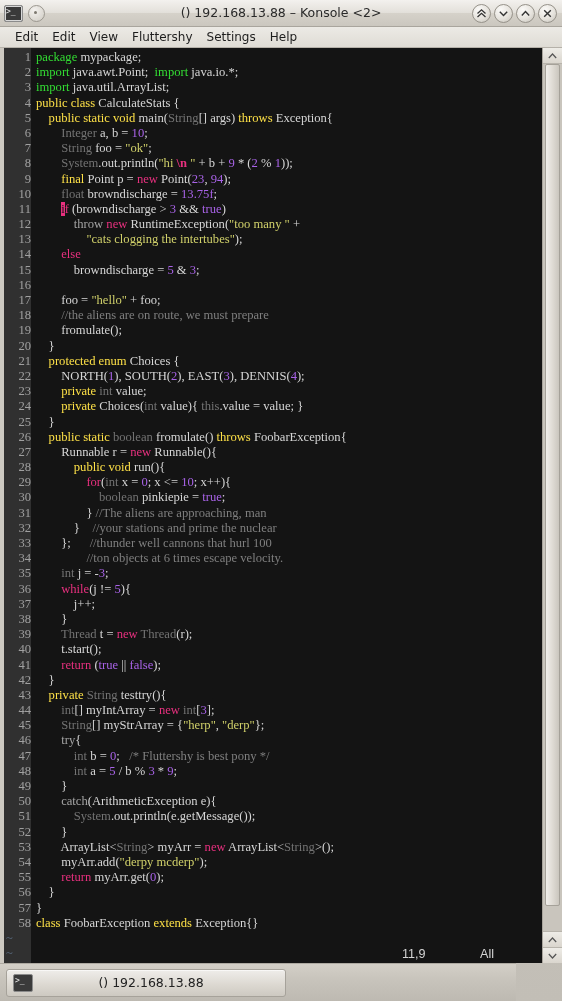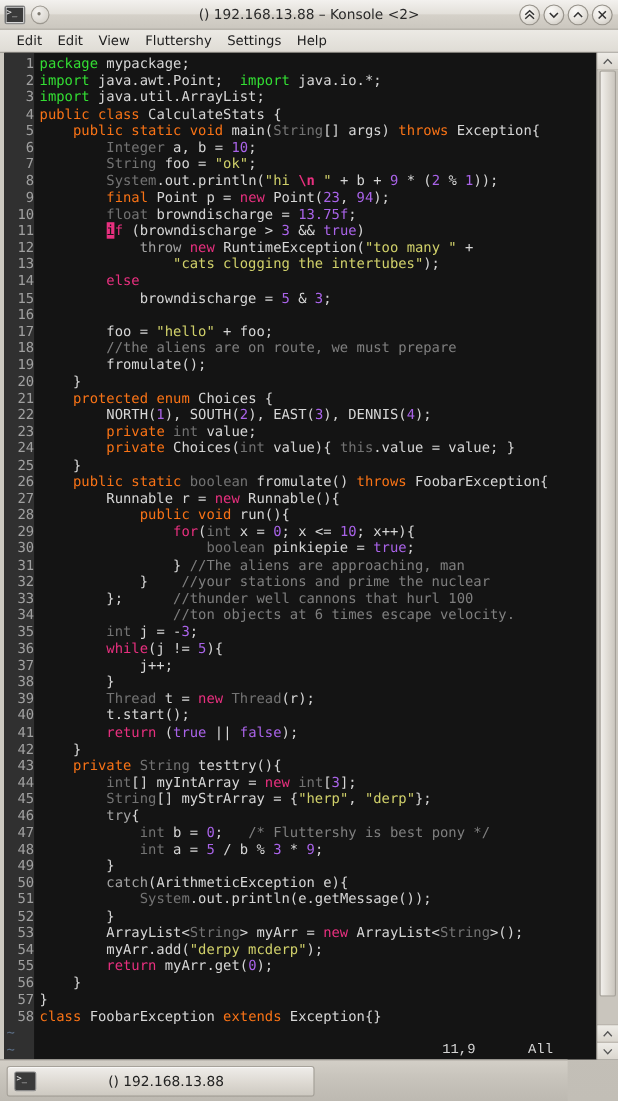--- a/index.html
+++ b/index.html
@@ -126,55 +126,55 @@
   #gutter-bg {
     position: absolute; left: 0; top: 0;
     width: 27px; height: 100%;
     background: #303030;
   }
   #code {
     position: relative;
     padding-top: 2px;
     white-space: pre;
   }
-  .row { height: 15.2px; display: block; white-space: pre; }
+  .row { height: 15.2px; display: block; white-space: pre; font-family: Liberation Serif, serif; }
   .ln {
     display: inline-block;
     width: 27px;
     text-align: right;
     color: #a0a0a0;
     padding-right: 0px;
     box-sizing: border-box;
   }
   .ln.tilde { color: #5c6f86; text-align: left; padding-left: 2px; }
   .src { color: #d4d4d4; padding-left: 5px; }
 
   
   .k-pre   { color: #33dd33; }            
-  .k-mod   { color: #f97316; }            
+  .k-mod   { color: #fde047; }            
   .k-type  { color: #737373; }            
   .k-ctl   { color: #e8307f; }            
   .k-excep { color: #a3a3a3; }            
   .k-num   { color: #a963e8; }            
   .k-str   { color: #d0d06a; }            
   .k-esc   { color: #e8307f; font-weight: bold; }   
   .k-com   { color: #7f7f7f; }            
   .k-txt   { color: #d6d6d6; }
   .cursor  {
     background: #e8307f;
     color: #141414;
   }
 
   
   #status {
     position: absolute;
     left: 0; bottom: 0;
     width: 100%;
     height: 16px;
-    font-family: Liberation Mono, monospace;
+    font-family: Liberation Sans, sans-serif;
     font-size: 12.6px;
     color: #d4d4d4;
   }
   #status .ruler { position: absolute; left: 398px; top: 0; }
   #status .pct   { position: absolute; left: 476px; top: 0; }
 
   
   #scrollbar {
     width: 19px;
     background: linear-gradient(#e2dfd8, #d2cec6);

